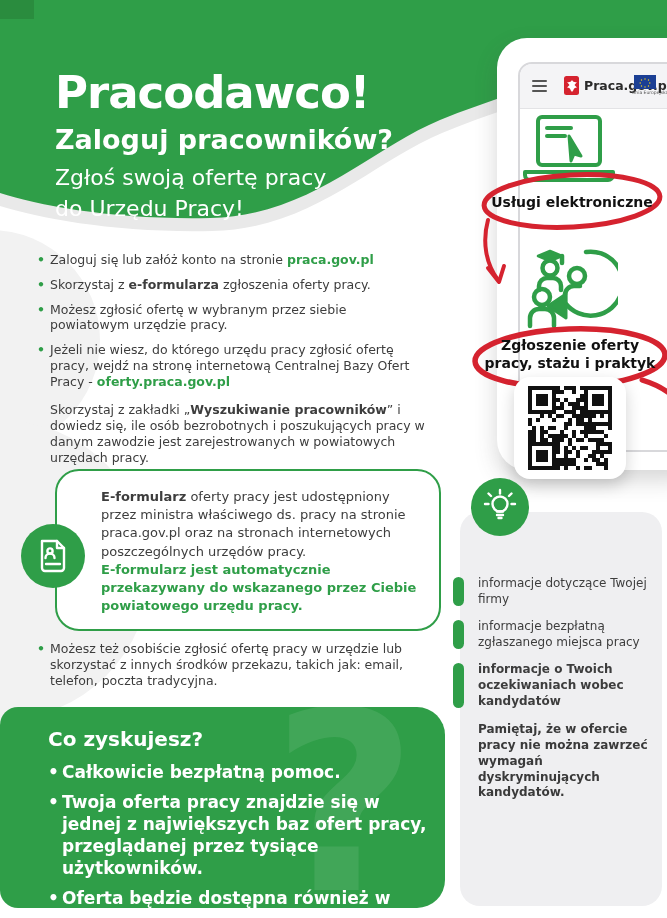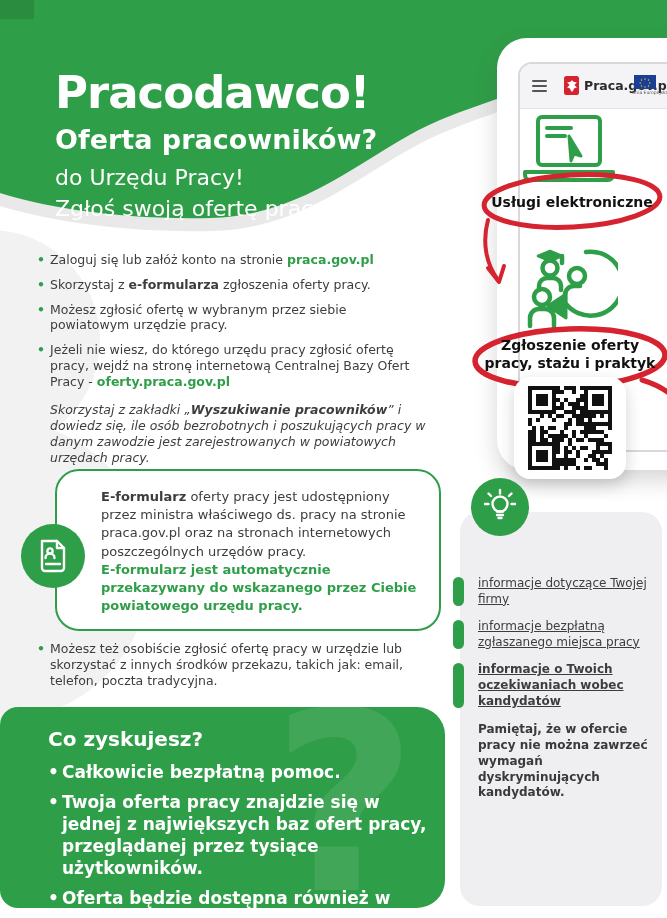--- a/index.html
+++ b/index.html
@@ -12,21 +12,21 @@
   .hero{position:absolute;left:55px;top:24px;color:#fff;z-index:3;margin-top:44px;}
   .hero h1{margin:0;font-size:45px;font-weight:800;letter-spacing:-1px;line-height:1.1;}
   .hero h2{margin:6px 0 0 0;font-size:27px;font-weight:800;line-height:1.15;}
   .hero .tag{font-size:22px;font-weight:400;line-height:1.32;margin-top:2px;}
   .hero .tag:first-of-type{margin-top:8px;}
   
   .steps{position:absolute;left:36px;top:252px;width:408px;font-size:12.5px;line-height:1.26;z-index:3;}
   .steps li{position:relative;list-style:none;padding-left:14px;margin:0 16px 9px 0;}
   .steps ul{margin:0;padding:0;}
   .steps li::before{content:"•";position:absolute;left:1px;top:0;color:#2f9e48;font-weight:bold;}
-  .tab-note{padding-left:14px;margin-top:13px;font-style:italic;}
+  .tab-note{padding-left:14px;margin-top:13px;}
   .seg-n{font-weight:400;}
   .seg-b{font-weight:700;}
   .seg-g{font-weight:700;color:#2f9e48;}
   
   .info-box{position:absolute;left:55px;top:469px;width:386px;box-sizing:border-box;
             border:2.5px solid #2f9e48;border-radius:24px;padding:17px 14px 14px 44px;
             font-size:13px;line-height:1.4;background:#fff;z-index:3;}
   .info-highlight{color:#2f9e48;font-weight:700;}
   .doc-badge{position:absolute;left:21px;top:524px;width:64px;height:64px;border-radius:50%;
              background:#2f9e48;z-index:4;display:flex;align-items:center;justify-content:center;}
@@ -66,21 +66,21 @@
   .badge svg{position:absolute;left:0;top:0;z-index:1;}
   .qr-card{position:absolute;left:514px;top:377px;width:112px;height:102px;background:#fff;
            border-radius:16px;box-shadow:0 6px 16px rgba(0,0,0,0.18);z-index:5;}
   
   .bulb{position:absolute;left:471px;top:478px;width:58px;height:58px;border-radius:50%;
         background:#2f9e48;z-index:6;display:flex;align-items:center;justify-content:center;}
   
   .panel{position:absolute;left:460px;top:512px;width:202px;height:394px;box-sizing:border-box;
          background:#efeff1;border-radius:20px;padding:52px 14px 0 18px;z-index:3;}
   .panel h3{margin:0;color:#2f9e48;font-size:16.5px;font-weight:800;line-height:1.25;}
-  .req-item{position:relative;margin-top:12px;font-size:12px;line-height:1.3;text-decoration:underline;}
+  .req-item{position:relative;margin-top:12px;font-size:12px;line-height:1.3;}
   .req-item::before{content:"";position:absolute;left:-25px;top:1px;bottom:1px;width:11px;
                     border-radius:6px;background:#2f9e48;}
   .req-item.bold{font-weight:700;}
   .note1{margin-top:20px;font-size:12px;line-height:1.32;color:#454545;}
   .note2{margin-top:13px;font-size:12px;line-height:1.32;font-weight:700;color:#3a3a3a;}
 </style>
 </head>
 <body>
 
 <div class="page">
@@ -89,23 +89,23 @@
   <div class="blob" style="left:-150px;top:420px;width:300px;height:300px;"></div>
 
   <svg class="abs" style="left:0;top:0;z-index:1;" width="667" height="240" viewBox="0 0 667 240">
     <path d="M0 0 H667 V61 C590 83 515 103 442 133 C372 162 312 229 212 231 C118 233 42 219 0 206 Z" fill="#e9e9e9"></path>
     <path d="M0 0 H667 V48 C590 70 515 90 440 120 C370 149 310 216 210 218 C116 220 40 206 0 193 Z" fill="#2f9e48"></path>
     <rect x="0" y="0" width="34" height="19" fill="#2a8c3e"></rect>
   </svg>
 
   <div class="hero">
     <h1>Pracodawco!</h1>
-    <h2>Oferta pracowników?</h2>
+    <h2>Zaloguj pracowników?</h2>
+    <div class="tag">Zgłoś swoją ofertę pracy</div>
     <div class="tag">do Urzędu Pracy!</div>
-    <div class="tag">Zgłoś swoją ofertę pracy</div>
   </div>
 
   <div class="steps">
     <ul>
       <li><span class="seg-n">Zaloguj się lub załóż konto na stronie </span><span class="seg-g">praca.gov.pl</span></li>
       <li><span class="seg-n">Skorzystaj z </span><span class="seg-b">e-formularza</span><span class="seg-n"> zgłoszenia oferty pracy.</span></li>
       <li><span class="seg-n">Możesz zgłosić ofertę w wybranym przez siebie powiatowym urzędzie pracy.</span></li>
       <li><span class="seg-n">Jeżeli nie wiesz, do którego urzędu pracy zgłosić ofertę pracy, wejdź na stronę internetową Centralnej Bazy Ofert Pracy - </span><span class="seg-g">oferty.praca.gov.pl</span></li>
     </ul>
     <div class="tab-note"><span class="seg-n">Skorzystaj z zakładki „</span><span class="seg-b">Wyszukiwanie pracowników</span><span class="seg-n">” i dowiedz się, ile osób bezrobotnych i poszukujących pracy w danym zawodzie jest zarejestrowanych w powiatowych urzędach pracy.</span></div>

